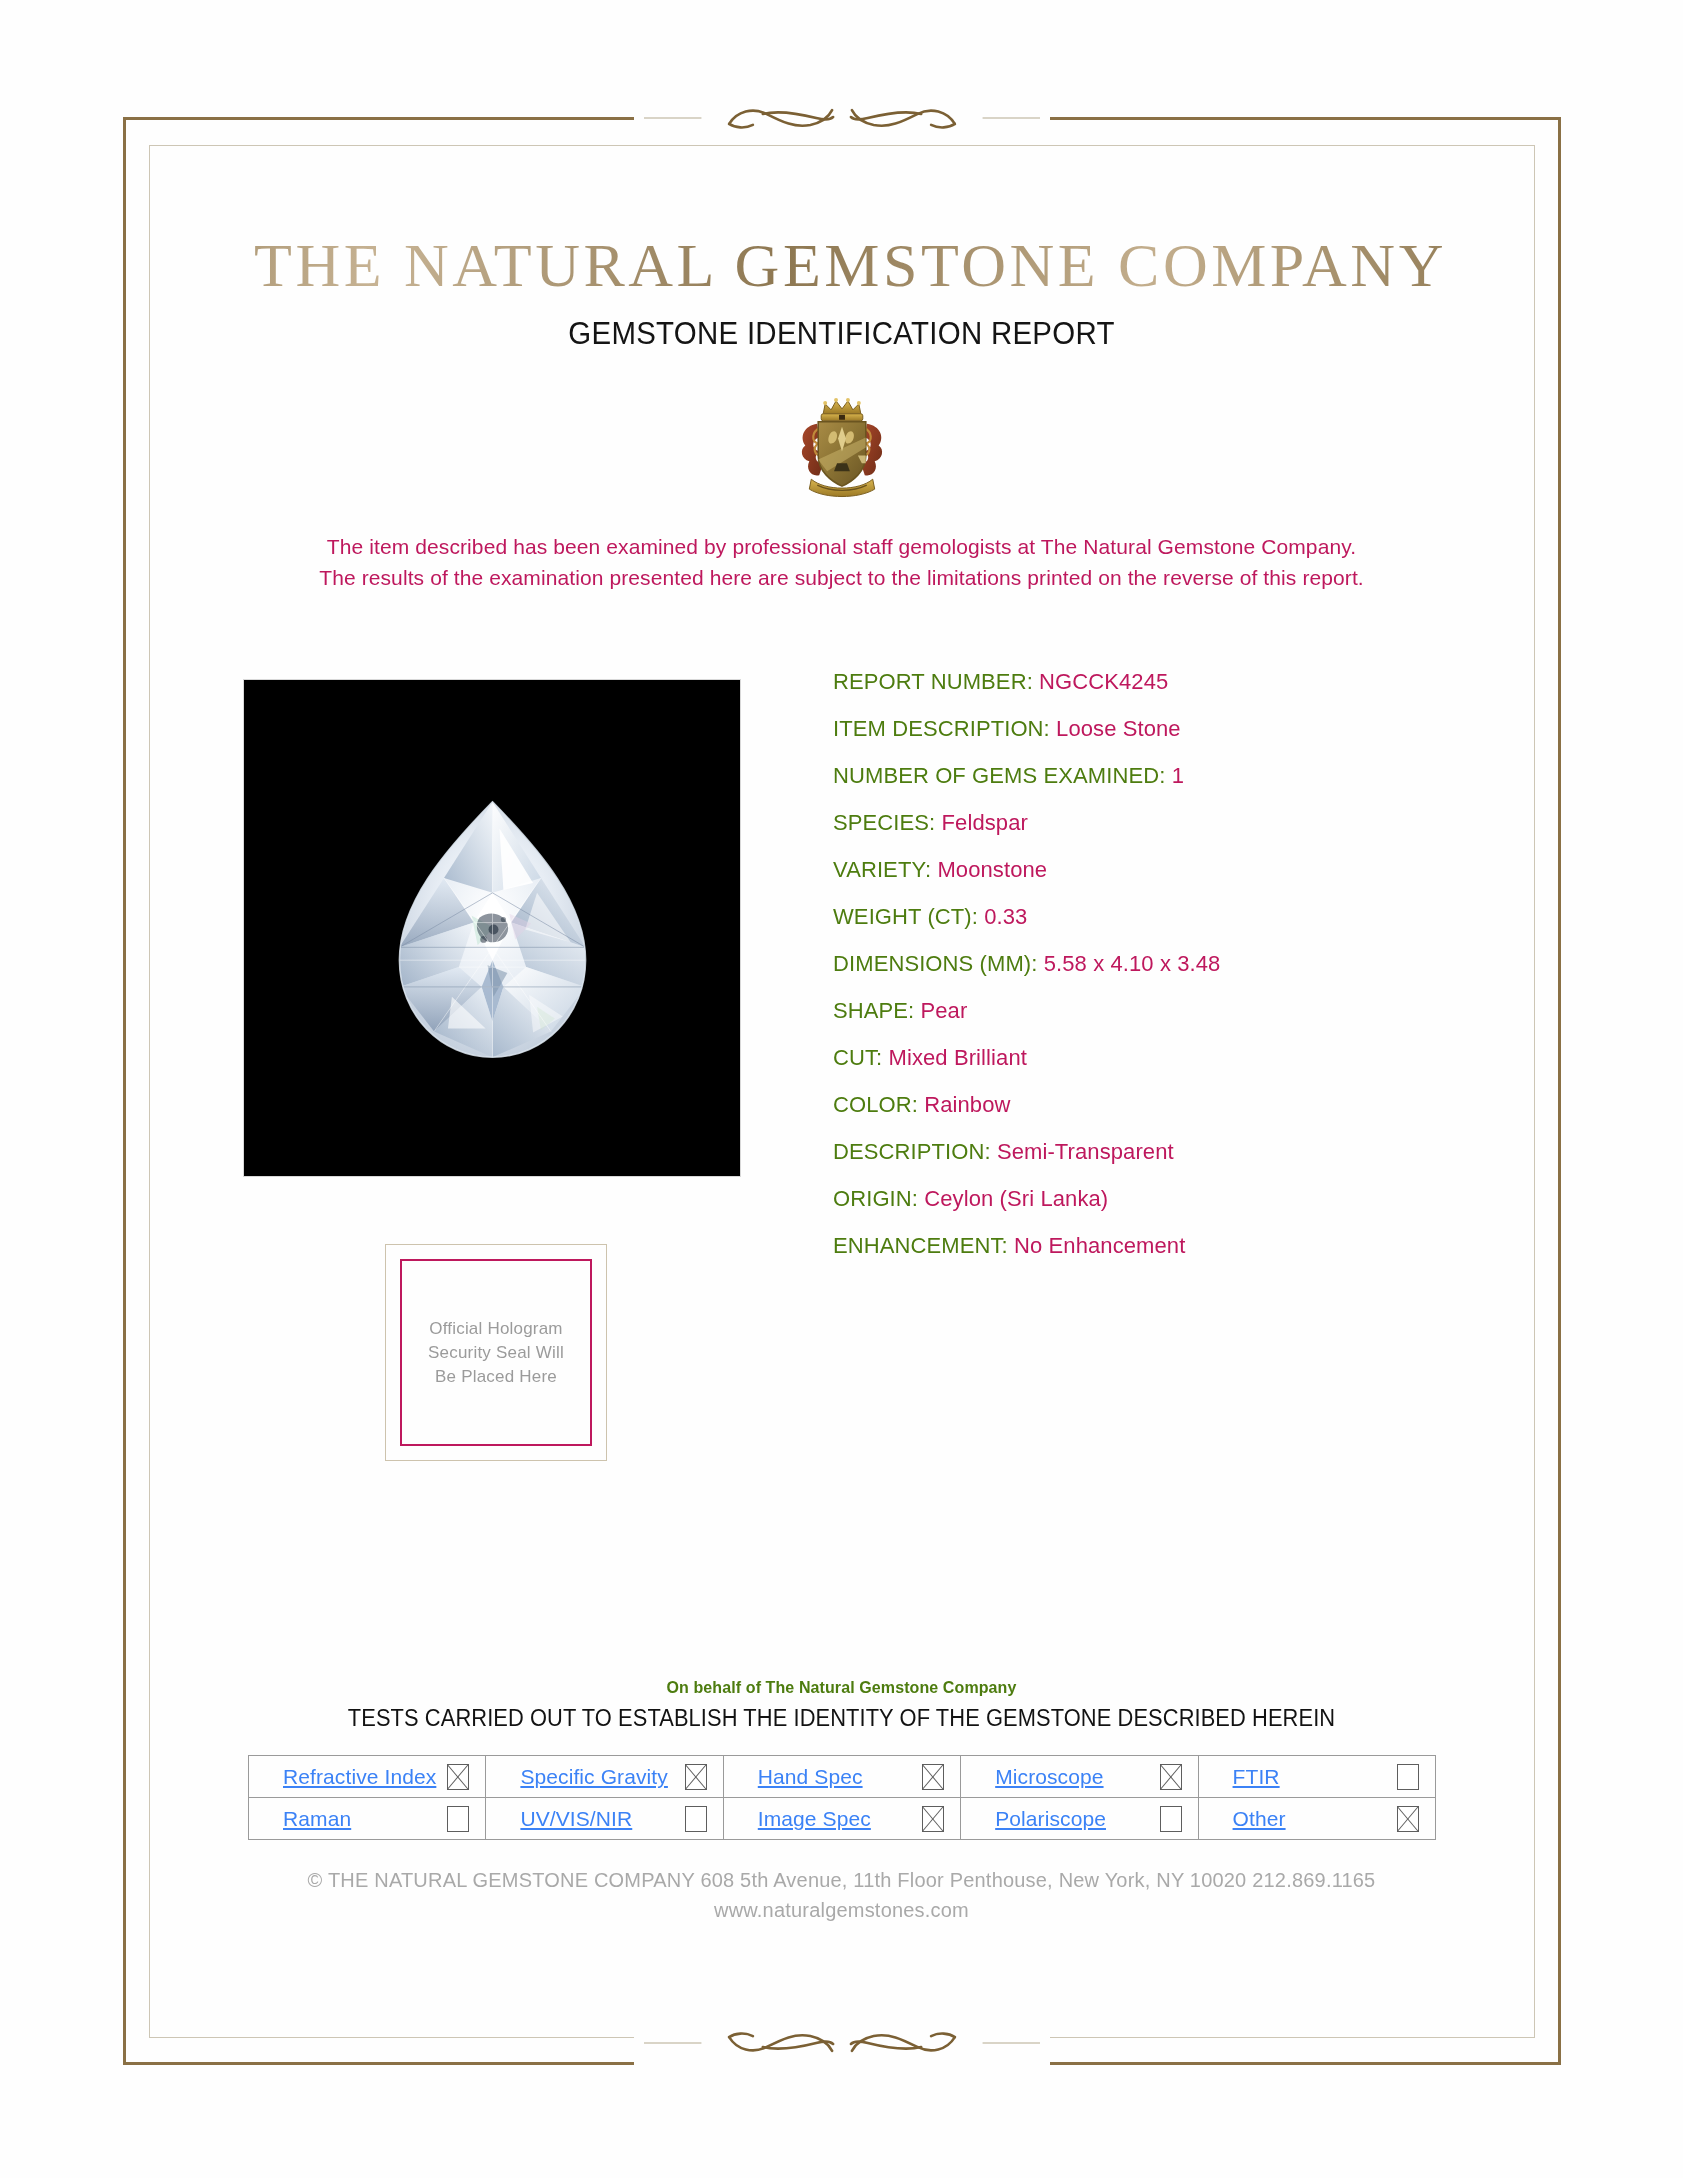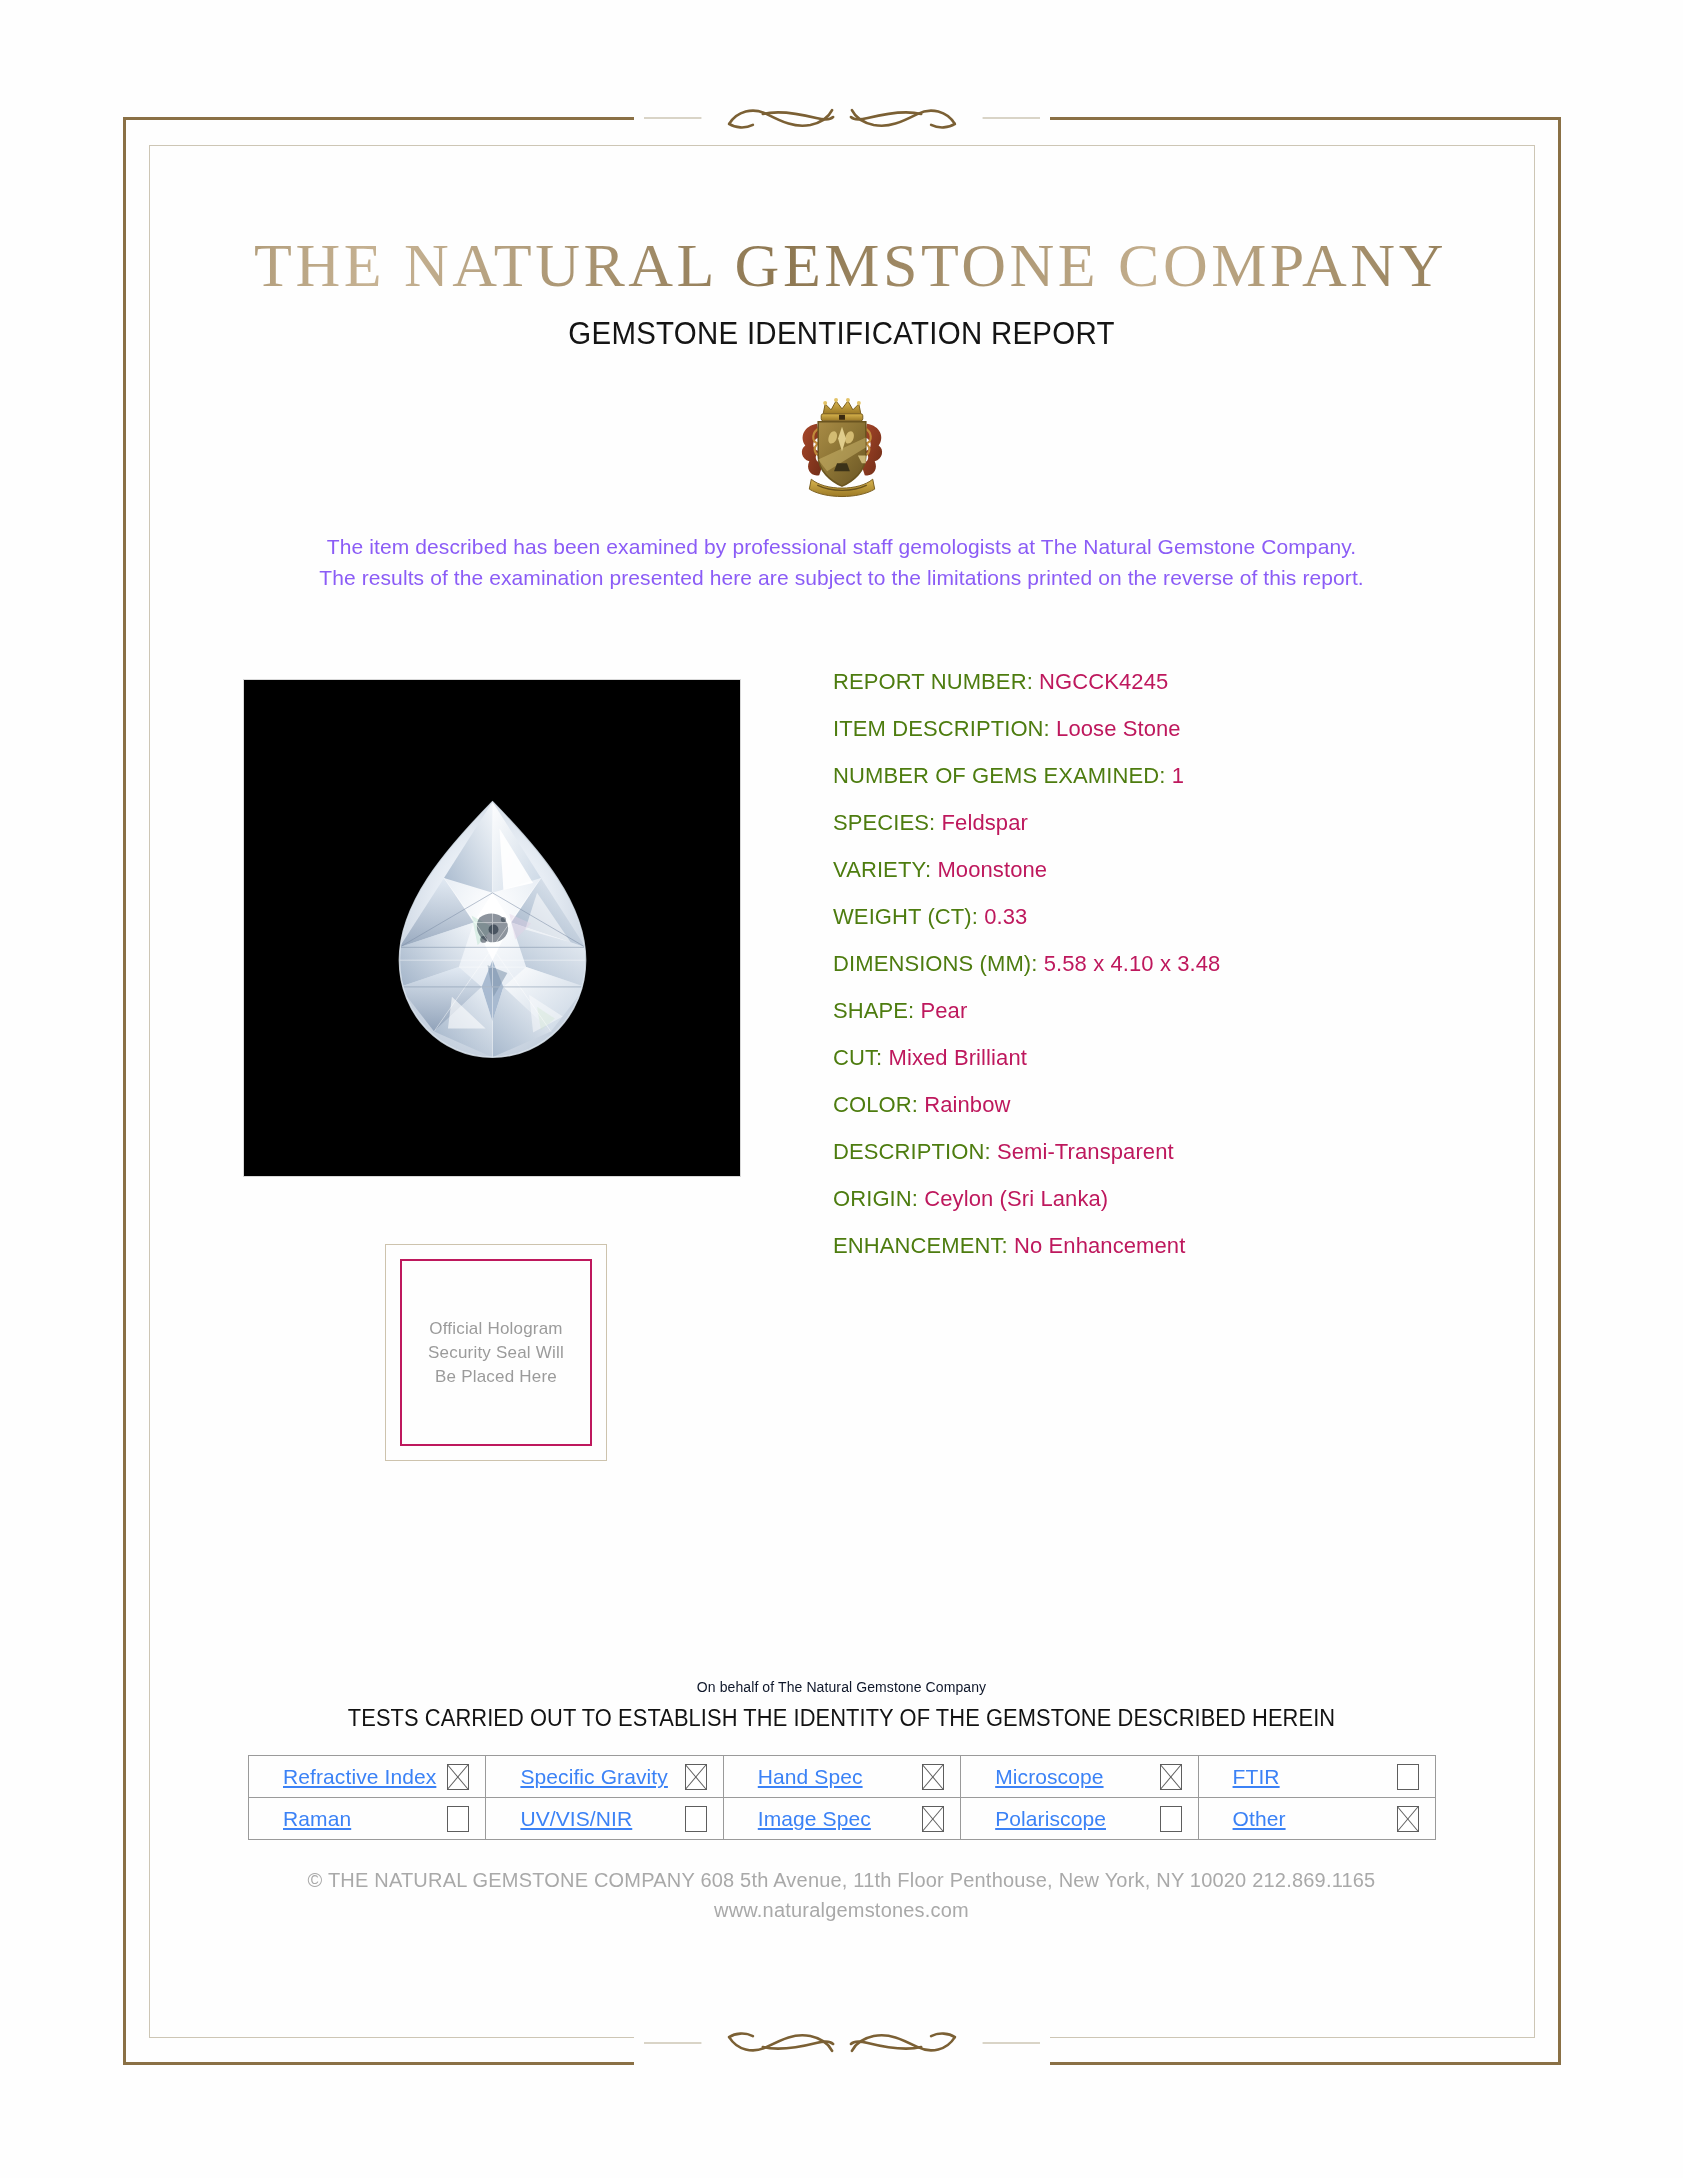--- a/index.html
+++ b/index.html
@@ -100,21 +100,21 @@
   }
 
   
   .disclaimer {
     position: absolute;
     left: 0; right: 0;
     top: 531px;
     text-align: center;
     font-size: 21px;
     line-height: 31px;
-    color: #8b5cf6;
+    color: #be185d;
     letter-spacing: 0.1px;
   }
 
   
   .gem-photo {
     position: absolute;
     left: 243px;
     top: 679px;
     width: 498px;
     height: 498px;
@@ -172,23 +172,24 @@
     color: #9b9b9b;
     letter-spacing: 0.2px;
   }
 
   
   .behalf-line {
     position: absolute;
     left: 0; right: 0;
     top: 1679px;
     text-align: center;
-    font-size: 14px;
-    color: #0f172a;
+    font-size: 16px;
+    color: #4d7c0f;
     letter-spacing: 0.1px;
+    font-weight: bold;
   }
   .tests-heading {
     position: absolute;
     left: 0; right: 0;
     top: 1705px;
     text-align: center;
     font-size: 23px;
     color: #121212;
     letter-spacing: 0.1px;
     transform: scaleX(0.95);

